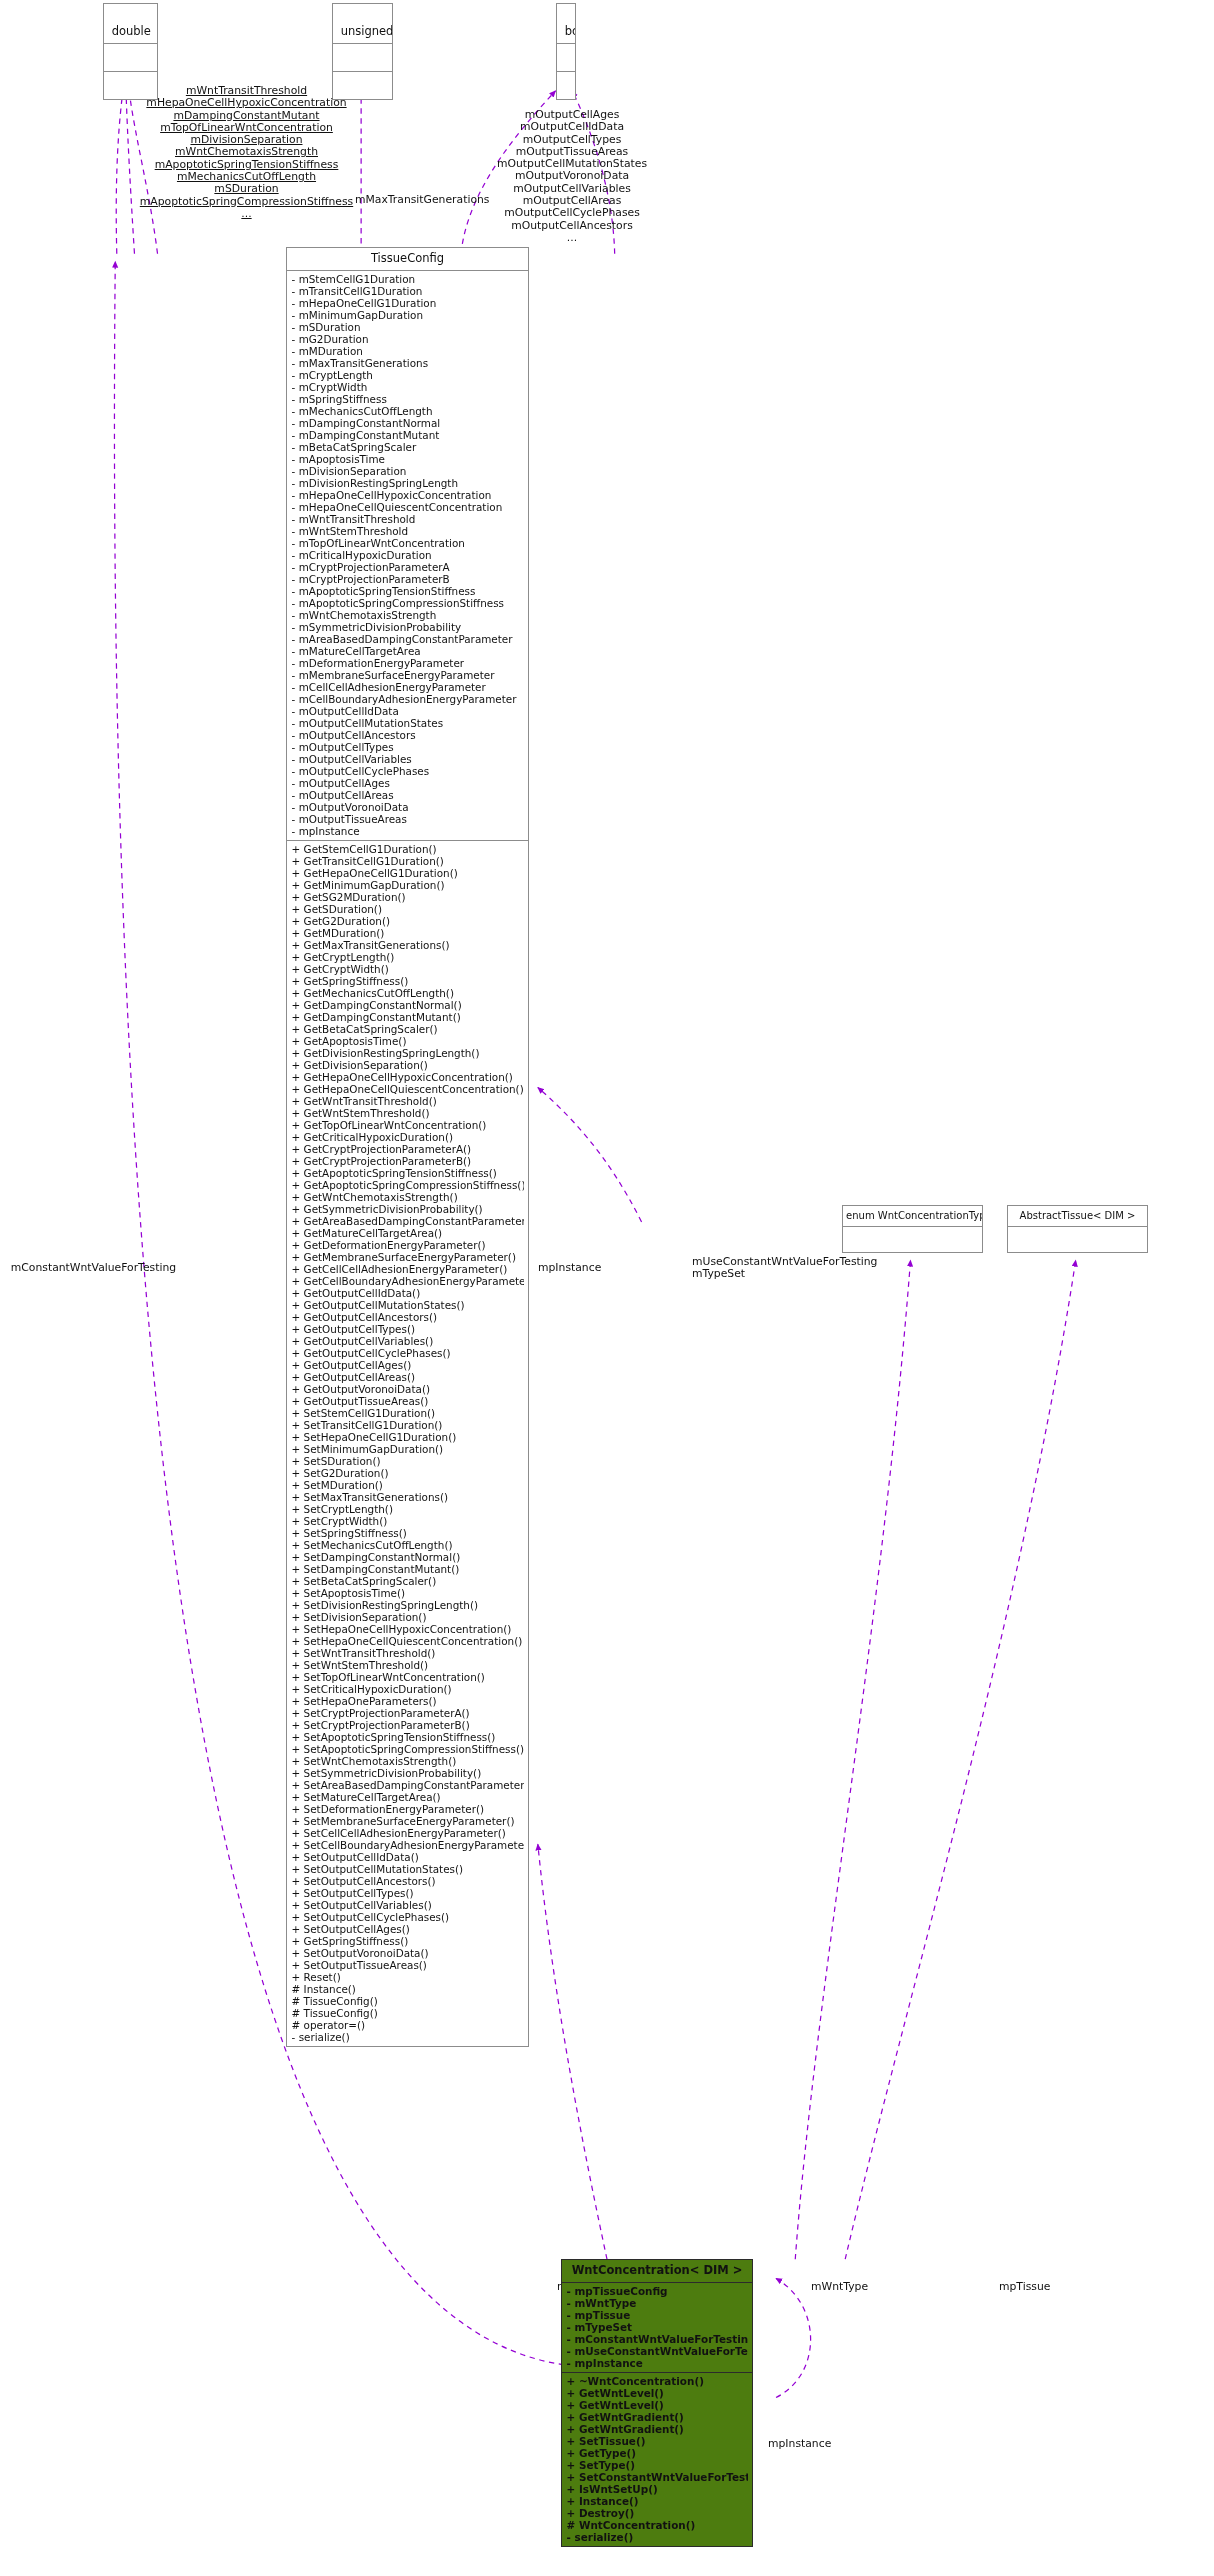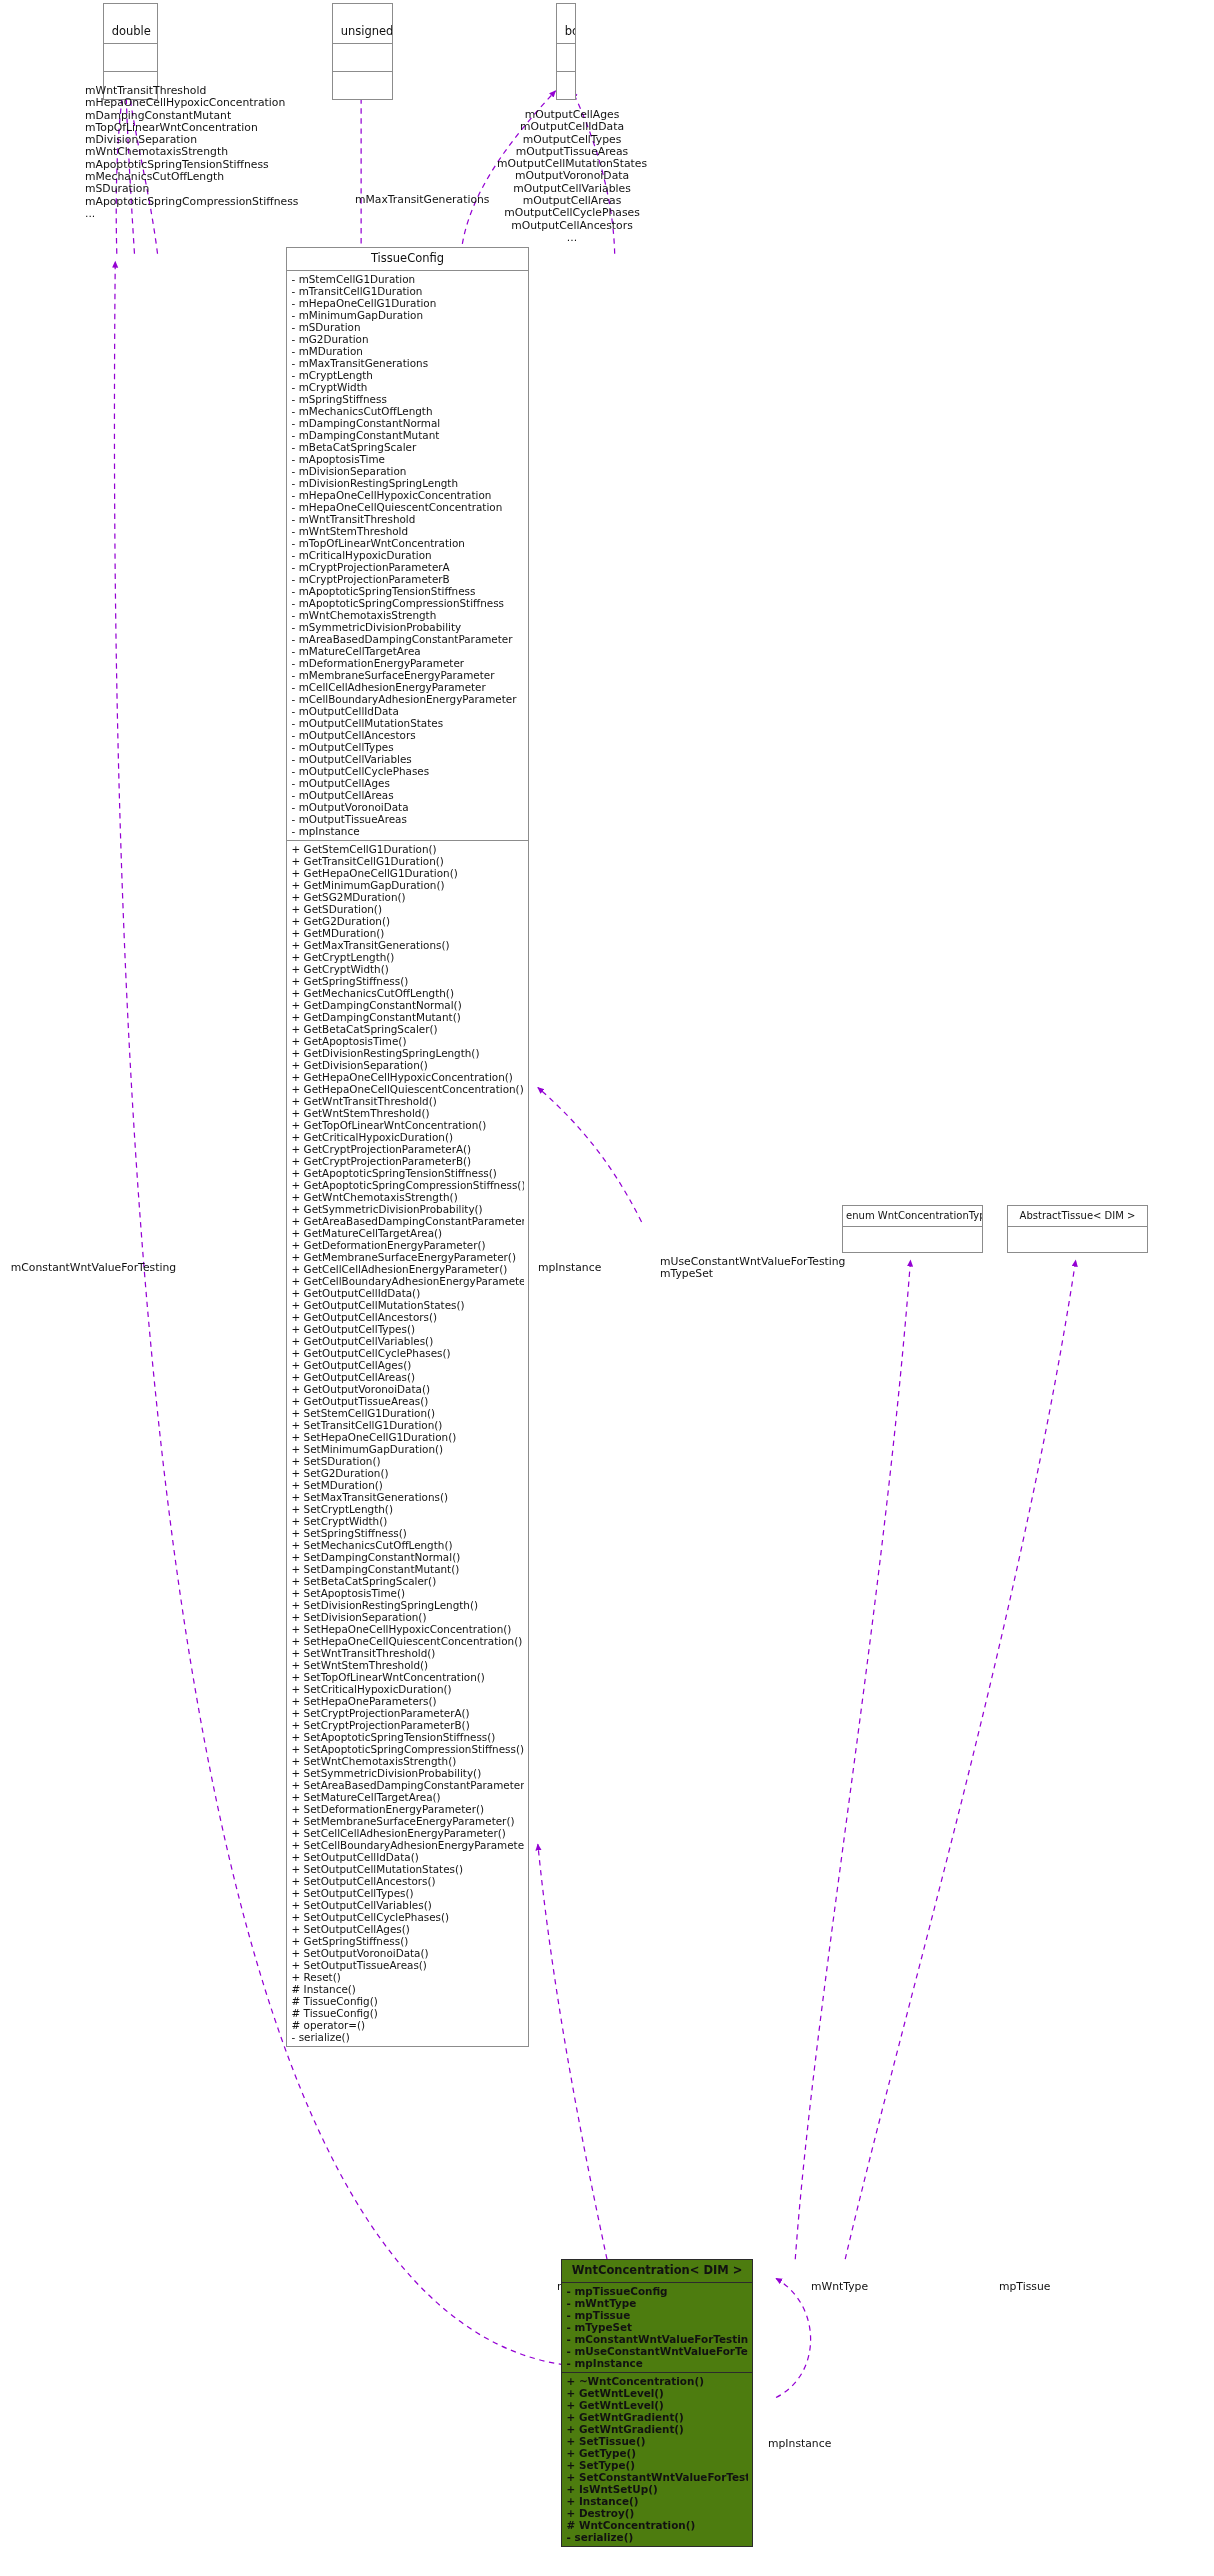--- a/index.html
+++ b/index.html
@@ -70,21 +70,21 @@
     height: 21.5px;
   }
   .edge-label {
     position: absolute;
     font-size: 10.8px;
     color: #111111;
     line-height: 12.3px;
     white-space: pre;
     text-align: center;
   }
-  .edge-label.right  { text-align: left; }
+  .edge-label.right  { text-align: center; text-decoration: underline; }
   .edge-label.left   { text-align: left; margin-top: 48px; }
   .tiny-type .title  { font-size: 11.5px; padding: 4.6px 7.7px 5.4px 7.7px; margin-top: 16px; }
 </style>
 </head>
 <body>
 
 <div id="canvas">
 
   <svg class="edges" viewBox="0 0 1580 3352" xmlns="http://www.w3.org/2000/svg">
     <defs>
@@ -333,21 +333,21 @@
   <div class="node" style="left:1007px; top:1205px; width:141px;">
     <div class="title" style="font-size:10px;">AbstractTissue&lt; DIM &gt;</div>
     <div class="sep"></div>
     <div class="compartment empty" style="height:20px;"></div>
   </div>
 
   <div class="edge-label left" style="left:10.8px; top:1214px; width:184px;">mConstantWntValueForTesting</div>
 
   <div class="edge-label left" style="left:538px; top:1214px; width:108px;">mpInstance</div>
 
-  <div class="edge-label left" style="left:660px; top:1208px; width:161px;">mUseConstantWntValueForTesting
+  <div class="edge-label left" style="left:692px; top:1208px; width:161px;">mUseConstantWntValueForTesting
 mTypeSet</div>
 
   <div class="edge-label left" style="left:557px; top:2233px; width:131px;">mpTissueConfig</div>
 
   <div class="edge-label left" style="left:811px; top:2233px; width:108px;">mWntType</div>
 
   <div class="edge-label left" style="left:999px; top:2233px; width:108px;">mpTissue</div>
 
   <div class="edge-label left" style="left:768px; top:2390px; width:115px;">mpInstance</div>
 

